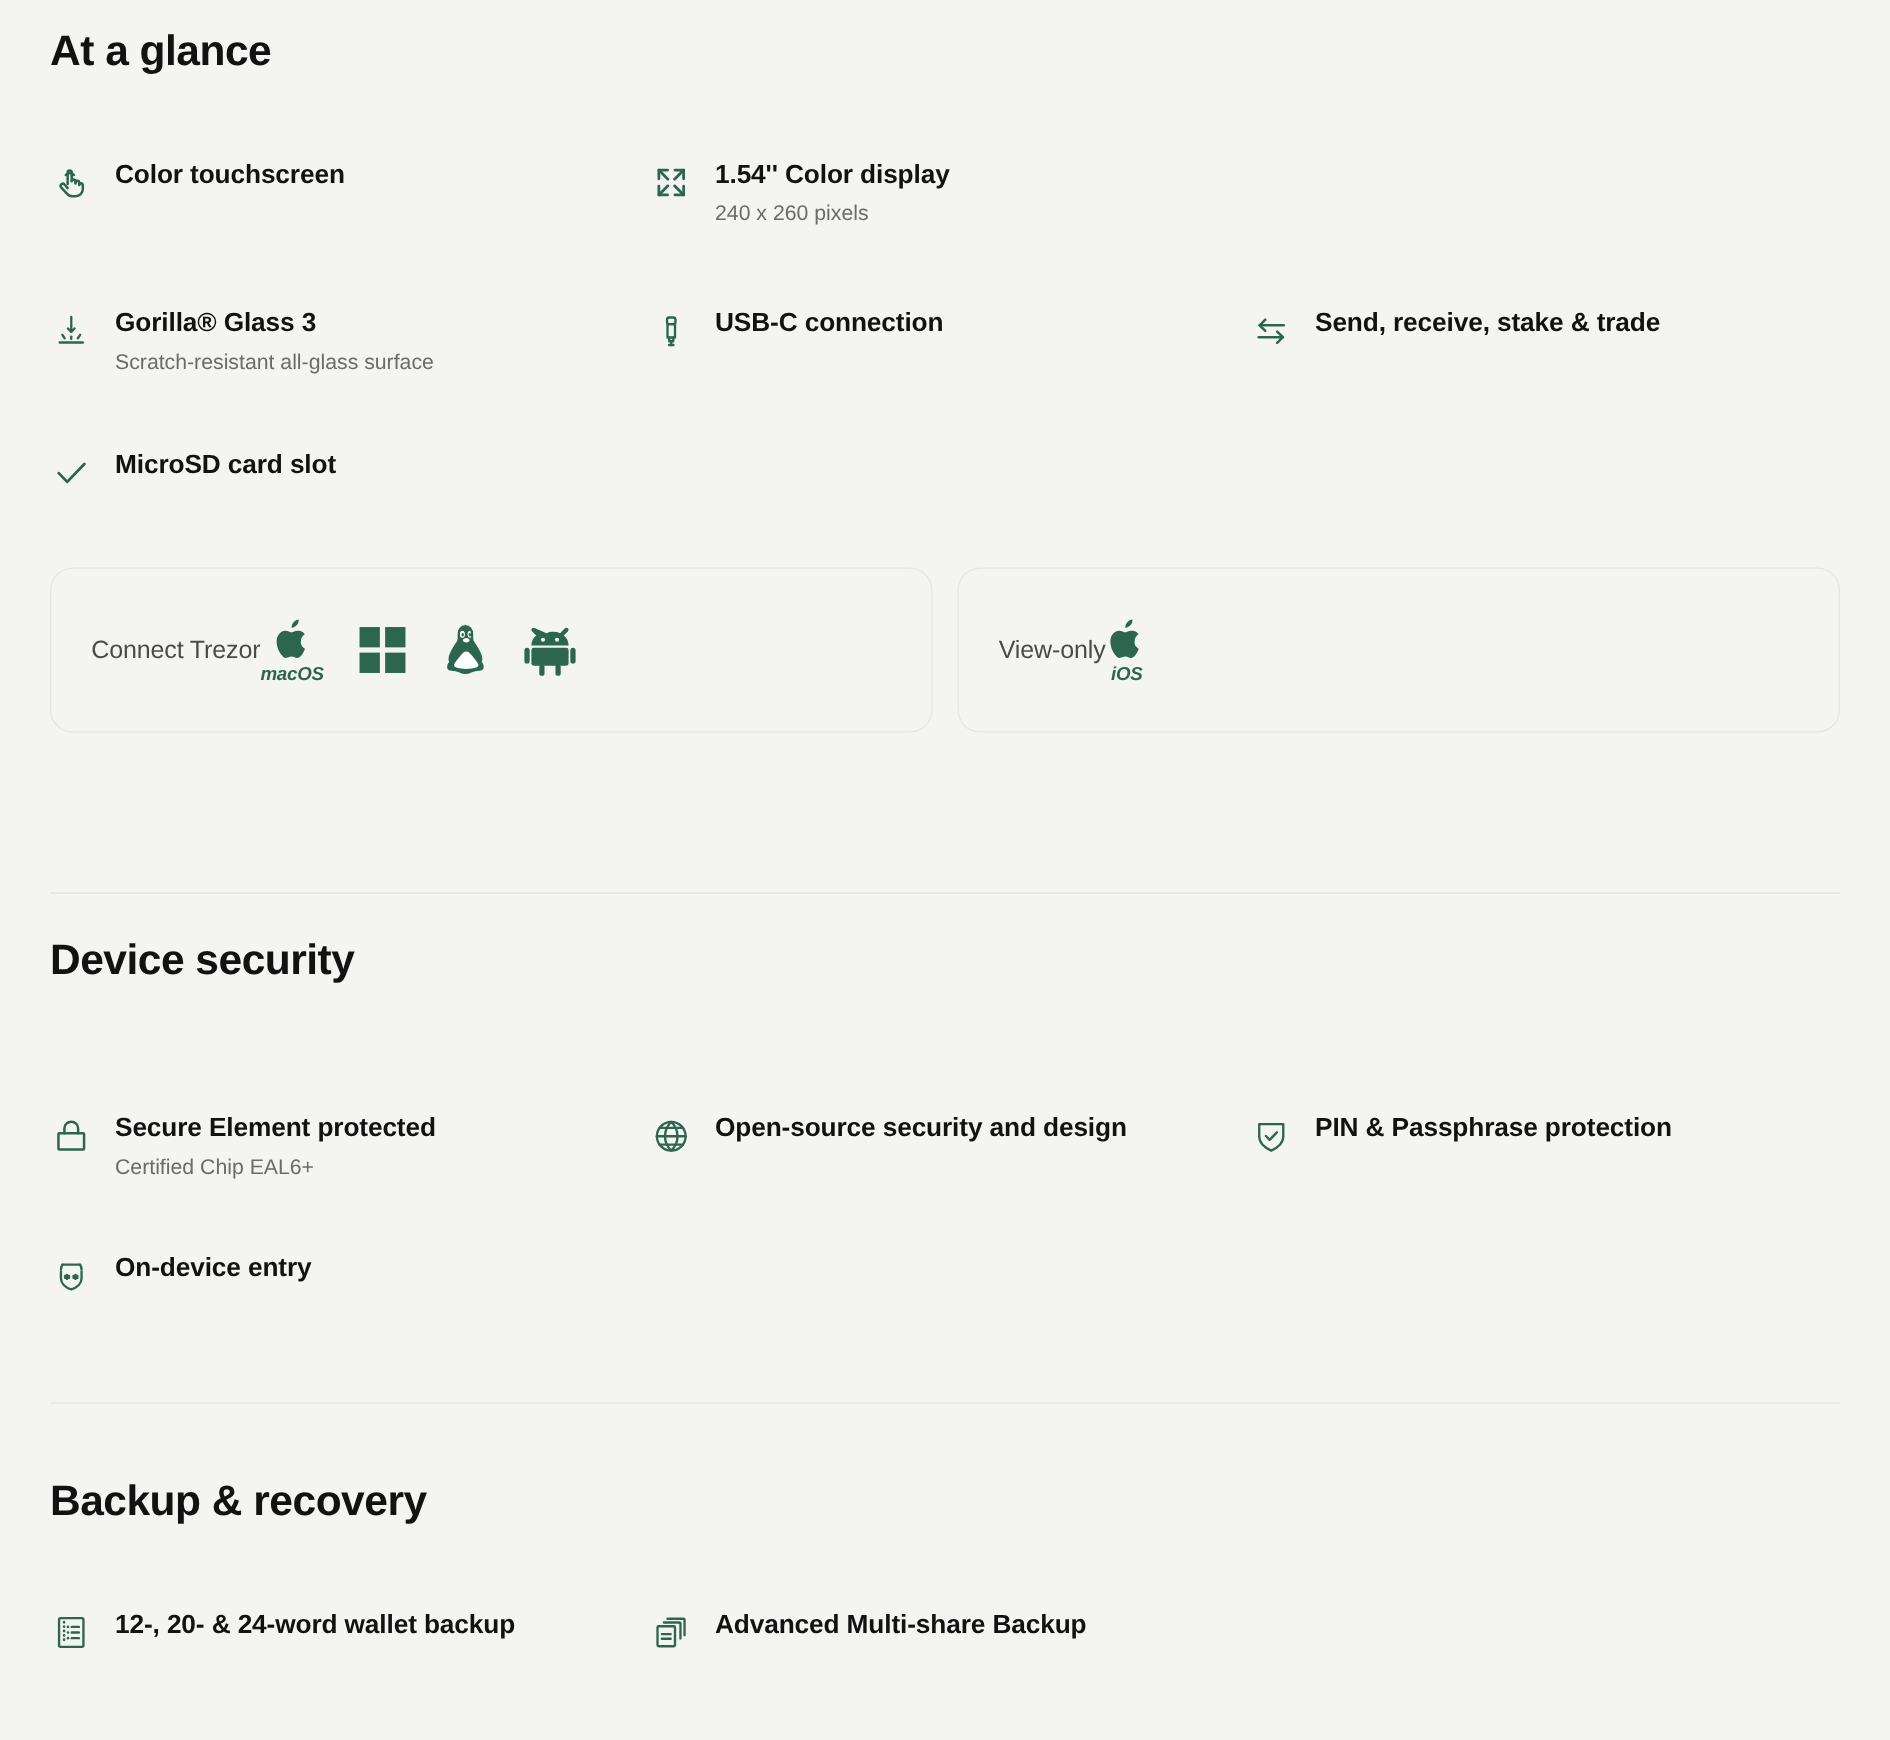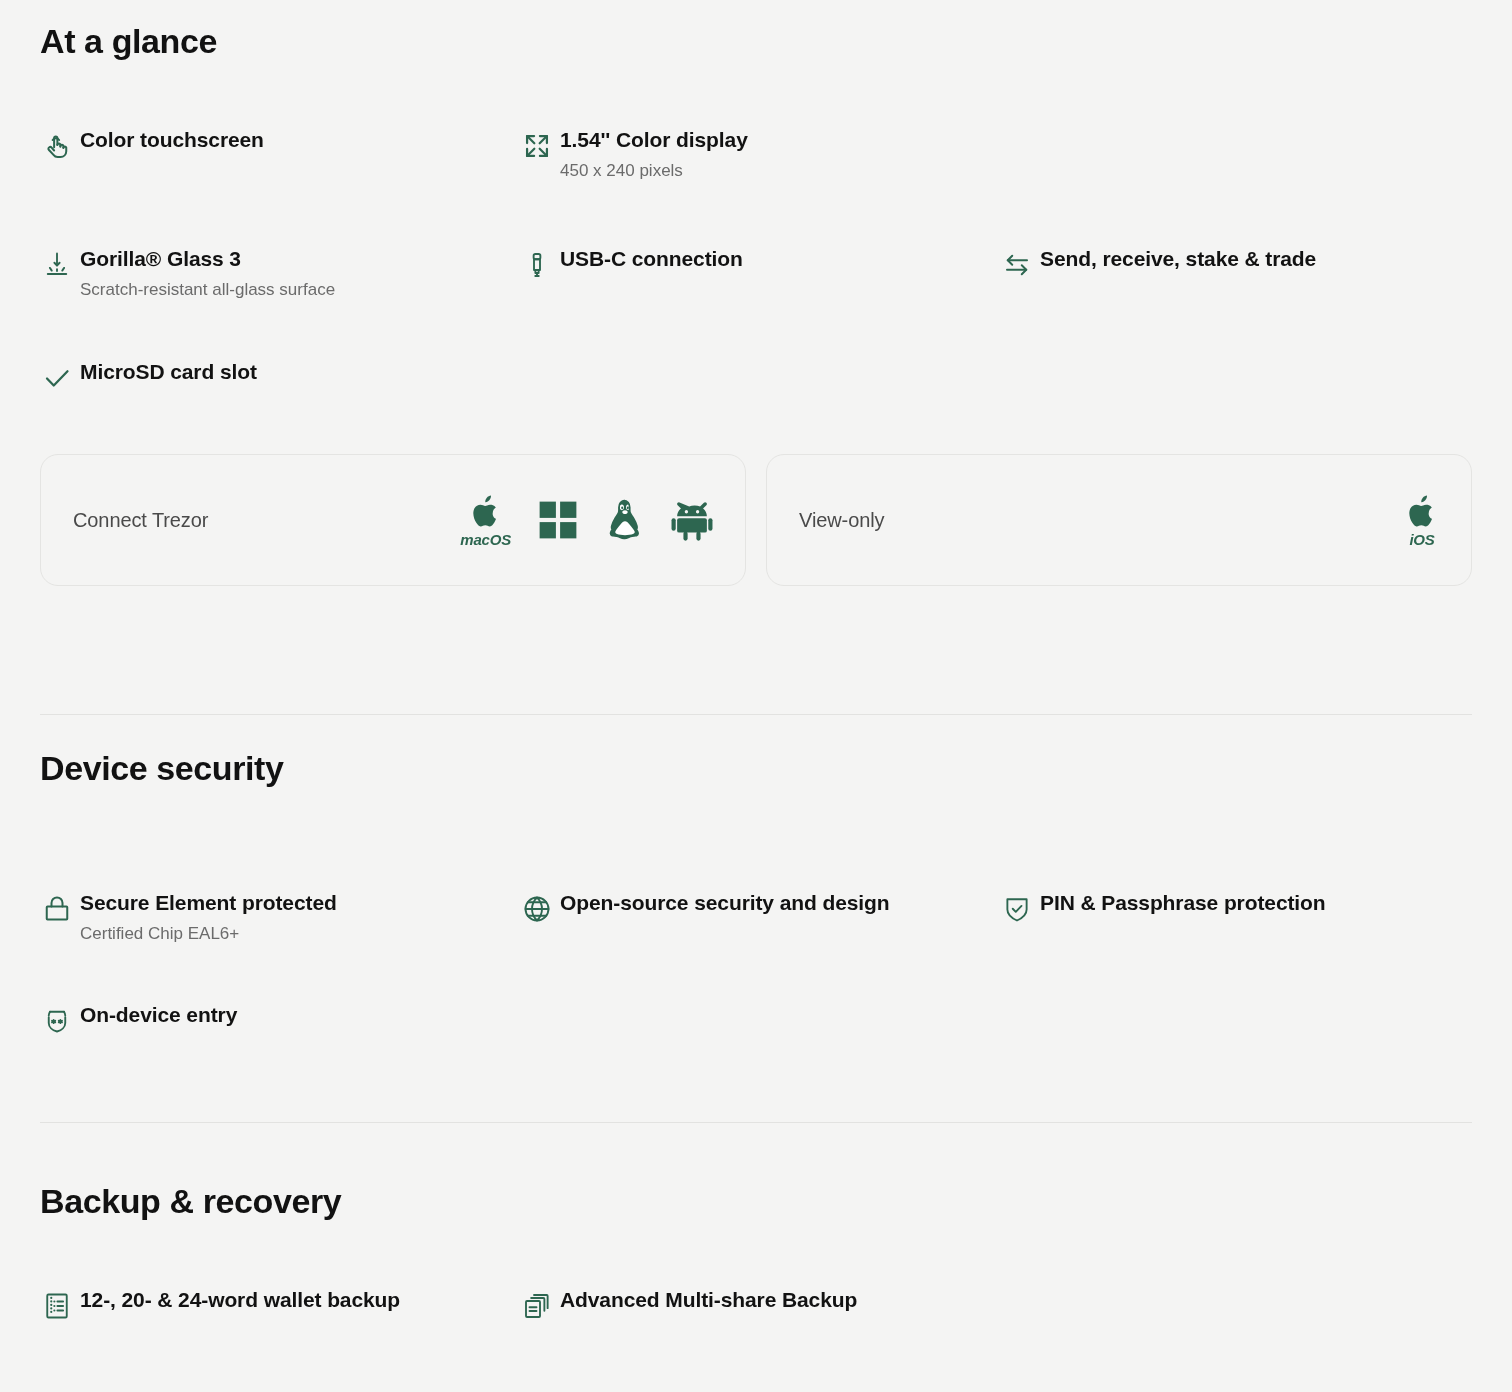--- a/index.html
+++ b/index.html
@@ -30,21 +30,21 @@
 
   
   .feature-grid {
     display: grid;
     grid-template-columns: 480px 480px 1fr;
     column-gap: 0px;
   }
   .feature {
     display: flex;
     align-items: flex-start;
-    gap: 6px;
+    gap: 18px;
     padding-right: 30px;
   }
   .feature-icon {
     flex: 0 0 34px;
     width: 34px;
     height: 34px;
     display: flex;
     align-items: center;
     justify-content: center;
     margin-top: 2px;
@@ -72,21 +72,20 @@
     display: flex;
     gap: 20px;
   }
   .os-card {
     flex: 1;
     height: 132px;
     border: 1px solid #e4e4e2;
     border-radius: 18px;
     display: flex;
     align-items: center;
-    justify-content: space-between;
     padding: 0 32px;
     background: transparent;
   }
   .os-card-label {
     font-size: 20px;
     color: #4a4a4a;
     font-weight: 400;
     letter-spacing: -0.1px;
   }
   .os-icons {
@@ -151,21 +150,21 @@
             <path d="M14.5 3.5H20.5V9.5"></path>
               <path d="M20.5 3.5 L14.3 9.7"></path>
             <path d="M9.5 20.5H3.5V14.5"></path>
               <path d="M3.5 20.5 L9.7 14.3"></path>
             <path d="M14.5 20.5H20.5V14.5"></path>
               <path d="M20.5 20.5 L14.3 14.3"></path>
           </svg>
         </span>
         <div class="feature-text">
           <div class="feature-title">1.54'' Color display</div>
-          <div class="feature-sub">450 x 240 pixels</div>
+          <div class="feature-sub">240 x 260 pixels</div>
         </div>
       </div>
 
     </div>
 
     <div class="feature-grid" style="margin-top:63px;">
 
       <div class="feature">
         <span class="feature-icon">
           <svg width="30" height="30" viewBox="0 0 24 24" fill="none" stroke="#2d6650" stroke-width="1.5" stroke-linecap="round" stroke-linejoin="round">

